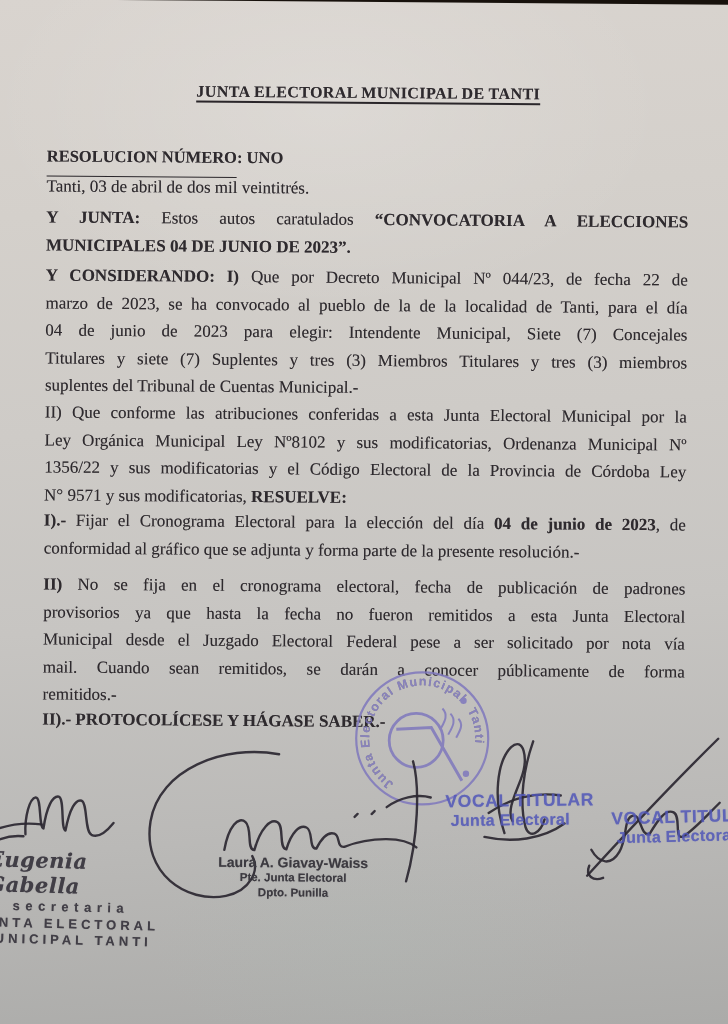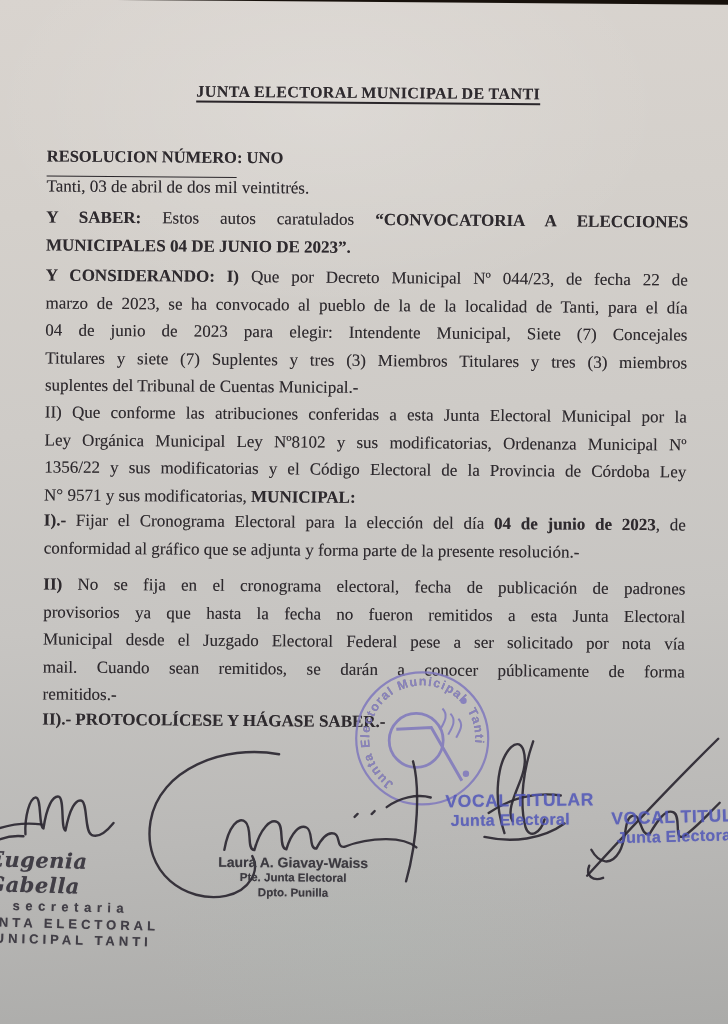--- a/index.html
+++ b/index.html
@@ -80,37 +80,37 @@
       <span class="u">JUNTA ELECTORAL MUNICIPAL DE TANTI</span>
     </div>
 
     <div class="blk" id="b-res">
       <span class="u">RESOLUCION NÚMERO</span><span>: UNO</span>
     </div>
 
     <div class="blk" id="b-date">Tanti, 03 de abril de dos mil veintitrés.</div>
 
     <div class="blk" id="b-vistos">
-        <div class="tline"><span class="b">Y SABER: </span><span>Estos autos caratulados </span><span class="b">“CONVOCATORIA A ELECCIONES</span></div>
+        <div class="tline"><span class="b">Y JUNTA: </span><span>Estos autos caratulados </span><span class="b">“CONVOCATORIA A ELECCIONES</span></div>
         <div class="tline last"><span class="b">MUNICIPALES 04 DE JUNIO DE 2023”.</span></div>
       </div>
 
     <div class="blk" id="b-cons">
         <div class="tline"><span class="b">Y CONSIDERANDO: I) </span><span>Que por Decreto Municipal Nº 044/23, de fecha 22 de</span></div>
         <div class="tline"><span>marzo de 2023, se ha convocado al pueblo de la de la localidad de Tanti, para el día</span></div>
         <div class="tline"><span>04 de junio de 2023 para elegir: Intendente Municipal, Siete (7) Concejales</span></div>
         <div class="tline"><span>Titulares y siete (7) Suplentes y tres (3) Miembros Titulares y tres (3) miembros</span></div>
         <div class="tline last"><span>suplentes del Tribunal de Cuentas Municipal.-</span></div>
       </div>
 
     <div class="blk" id="b-atrib">
         <div class="tline"><span>II) Que conforme las atribuciones conferidas a esta Junta Electoral Municipal por la</span></div>
         <div class="tline"><span>Ley Orgánica Municipal Ley Nº8102 y sus modificatorias, Ordenanza Municipal Nº</span></div>
         <div class="tline"><span>1356/22 y sus modificatorias y el Código Electoral de la Provincia de Córdoba Ley</span></div>
-        <div class="tline last"><span>N° 9571 y sus modificatorias, </span><span class="b">MUNICIPAL:</span></div>
+        <div class="tline last"><span>N° 9571 y sus modificatorias, </span><span class="b">RESUELVE:</span></div>
       </div>
 
     <div class="blk" id="b-res1">
         <div class="tline"><span class="b">I).- </span><span>Fijar el Cronograma Electoral para la elección del día </span><span class="b">04 de junio de 2023</span><span>, de</span></div>
         <div class="tline last"><span>conformidad al gráfico que se adjunta y forma parte de la presente resolución.-</span></div>
       </div>
 
     <div class="blk" id="b-res2">
         <div class="tline"><span class="b">II) </span><span>No se fija en el cronograma electoral, fecha de publicación de padrones</span></div>
         <div class="tline"><span>provisorios ya que hasta la fecha no fueron remitidos a esta Junta Electoral</span></div>

